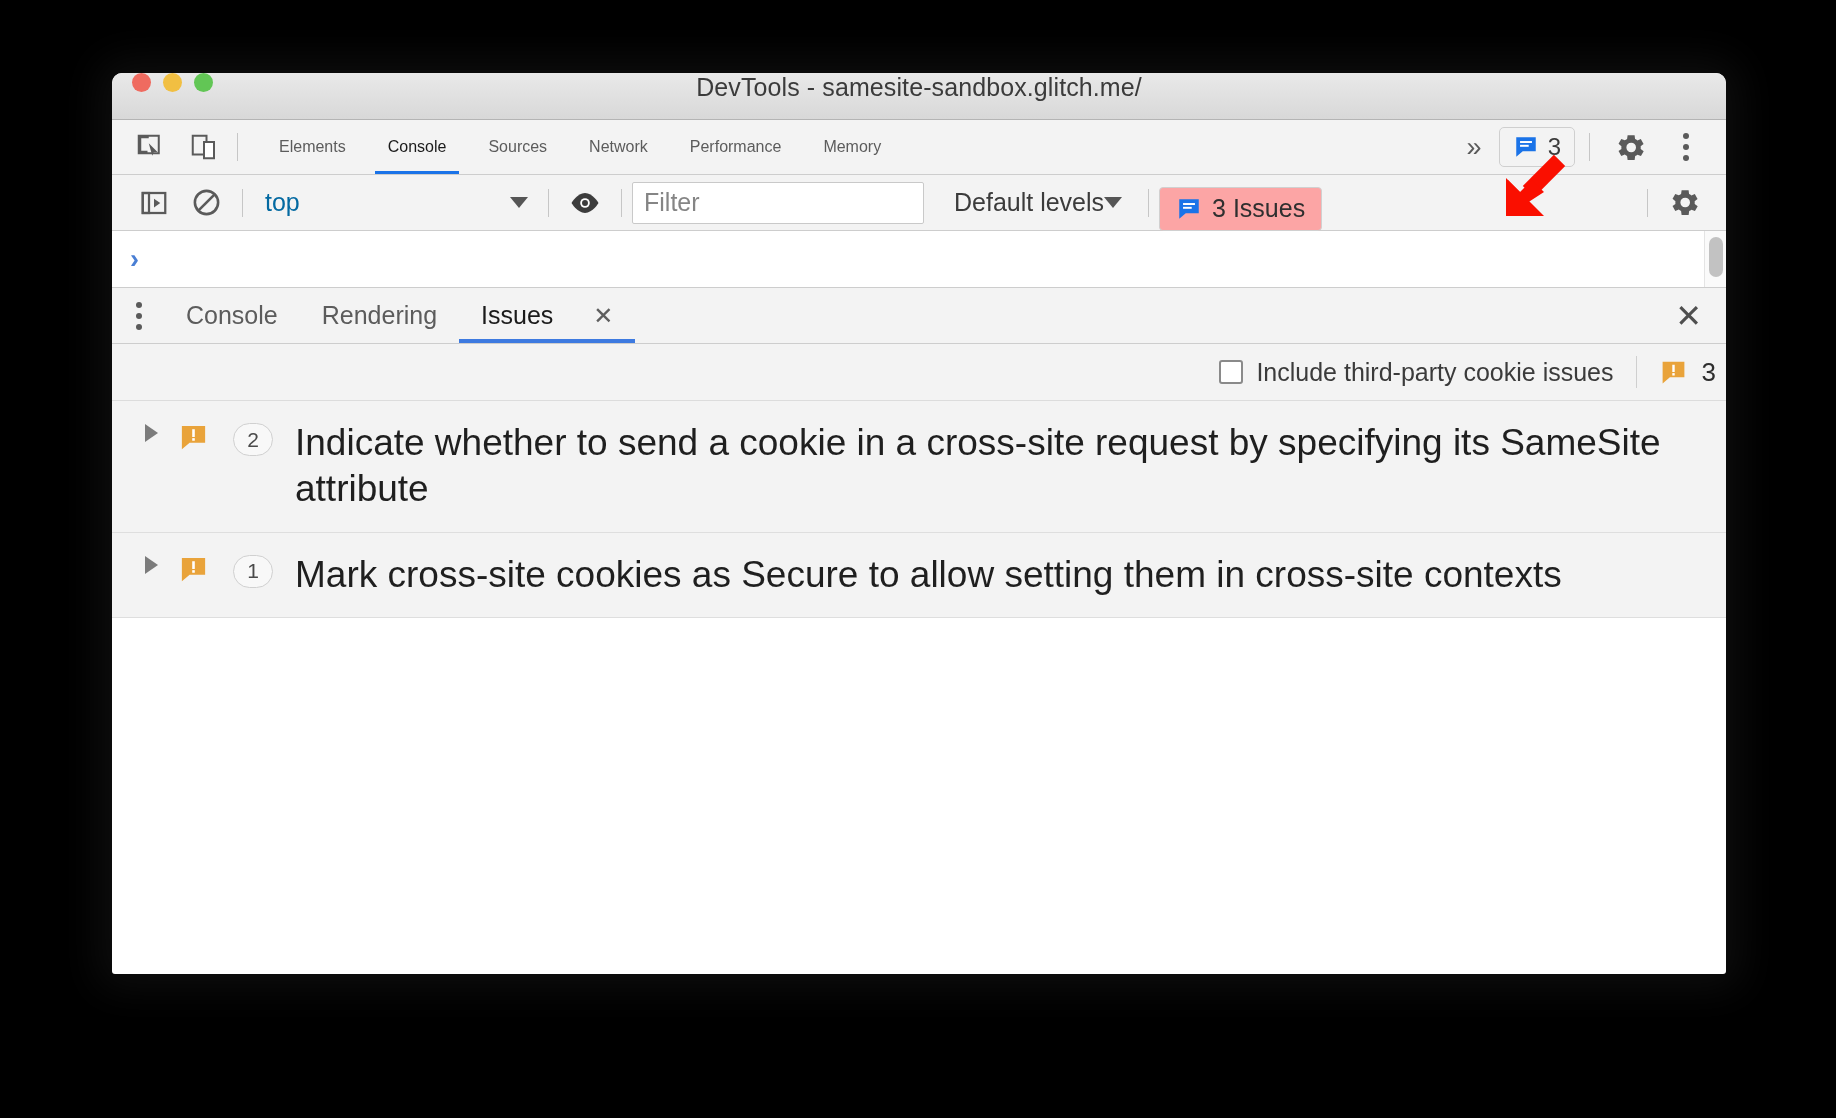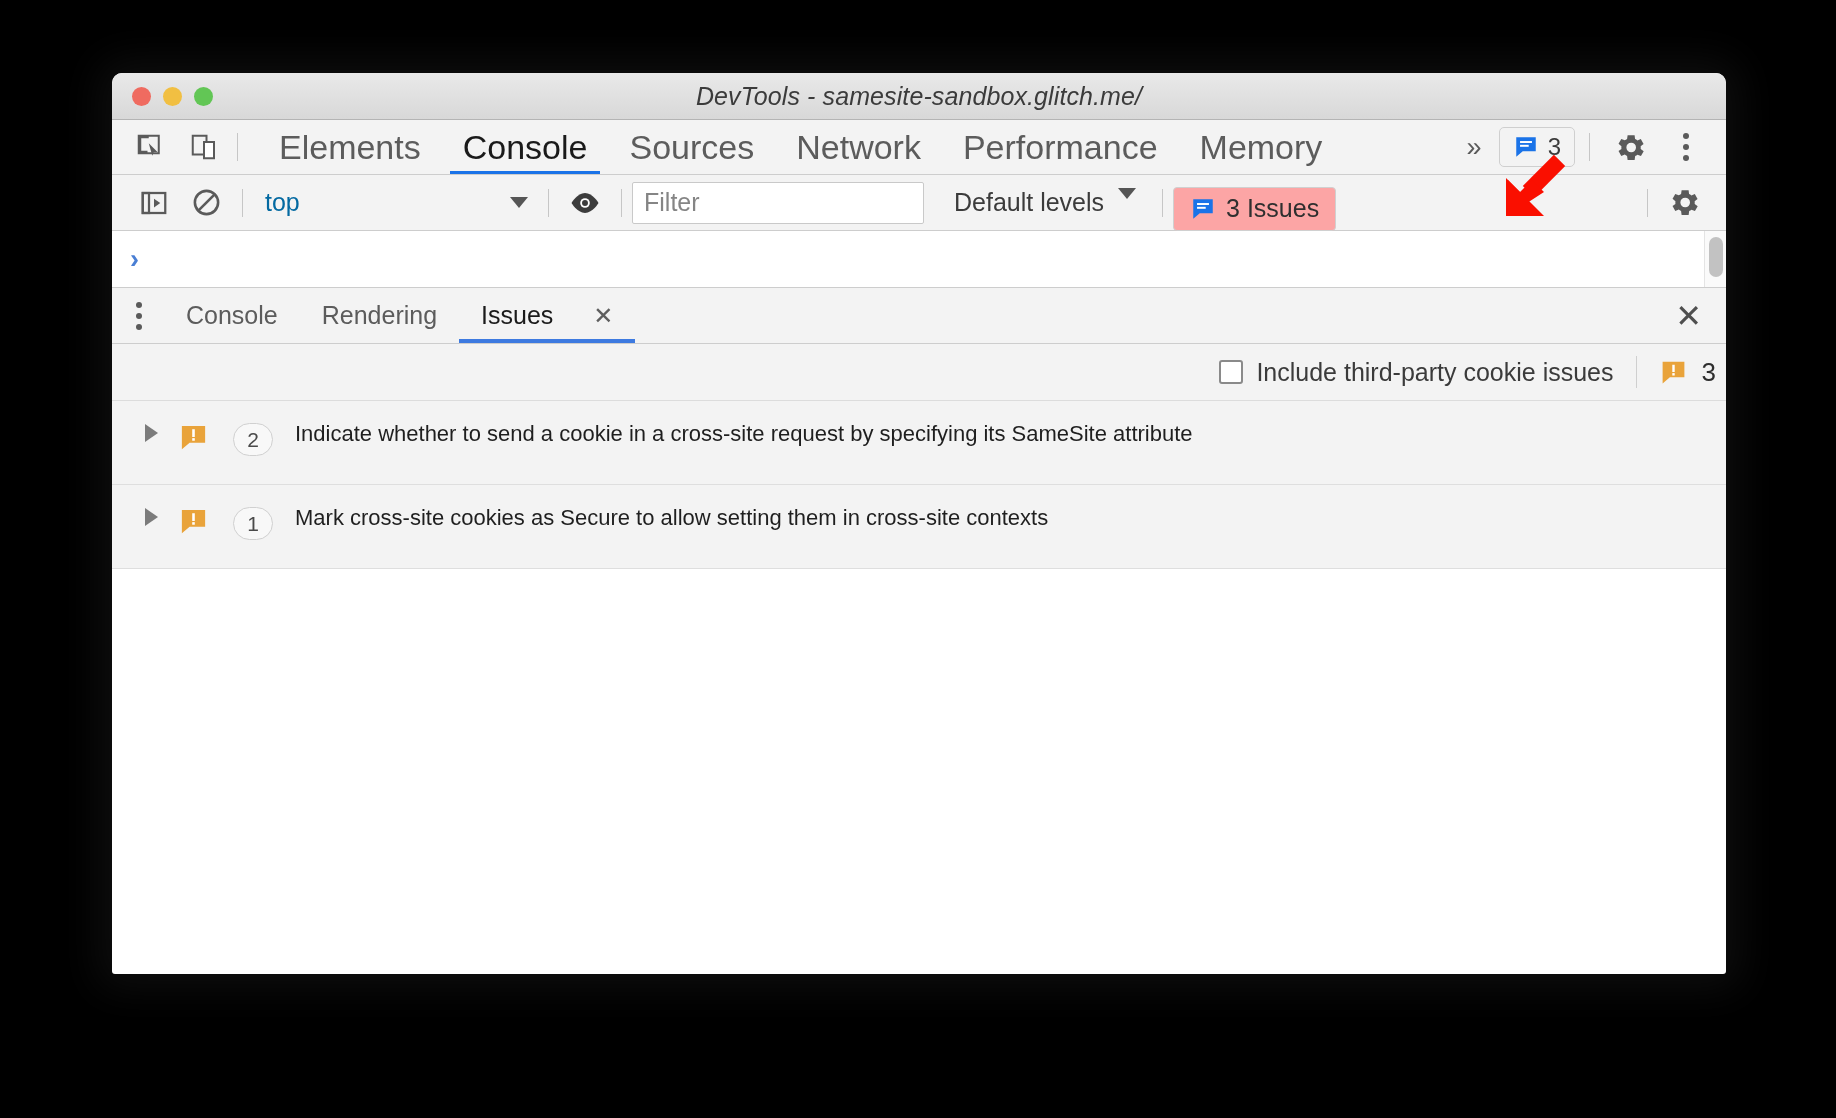--- a/index.html
+++ b/index.html
@@ -21,21 +21,21 @@
     overflow: hidden;
     box-shadow: 0 0 42px 14px rgba(255,255,255,0.055);
   }
 
   
   .titlebar {
     position: relative;
     height: 47px;
     background: linear-gradient(#e9e9e9, #d8d8d8);
     border-bottom: 1px solid #b4b4b4;
-    display: flex; align-items: center; font-style: italic;
+    display: flex; 
   }
   .traffic { display: flex; gap: 12px; margin-left: 20px; }
   .dot { width: 19px; height: 19px; border-radius: 50%; }
   .dot.red { background: #ef6b60; }
   .dot.yellow { background: #f1bf42; }
   .dot.green { background: #62c655; }
   .title-text {
     position: absolute; left: 0; right: 0; text-align: center;
     font-size: 25px; color: #3b3b3b; letter-spacing: .1px;
   }
@@ -52,21 +52,21 @@
   .tb-icon-btn {
     width: 46px; height: 44px;
     display: flex; align-items: center; justify-content: center;
   }
   .vsep { width: 1px; height: 28px; background: #c6c6c6; align-self: center; margin: 0 10px; }
   .tabs { display: flex; align-items: stretch; margin-left: 10px; }
   .tab {
     position: relative;
     display: flex; align-items: center;
     padding: 0 21px;
-    font-size: 34px; color: #5c5c5c;
+    font-size: 16px; color: #5c5c5c;
     white-space: nowrap;
   }
   .tab.active { color: #1a1a1a; }
   .tab.active::after {
     content: ""; position: absolute; left: 8px; right: 8px; bottom: 0;
     height: 3px; background: #1a73e8;
   }
   .tb-right {
     margin-left: auto; display: flex; align-items: center;
     padding-right: 14px; gap: 4px;
@@ -101,21 +101,21 @@
     font-size: 25px; color: #0369a1;
   }
   .caret { width: 0; height: 0; border-left: 9px solid transparent; border-right: 9px solid transparent; border-top: 11px solid #555; }
   .filter-input {
     width: 292px; height: 42px;
     background: #fff; border: 1px solid #c9c9c9; border-radius: 2px;
     display: flex; align-items: center; padding: 0 11px;
     font-size: 25px; color: #858585;
   }
   .levels {
-    display: flex; align-items: flex-start; gap: 14px;
+    display: flex; align-items: center; gap: 0;
     font-size: 25px; color: #3b3b3b;
     padding: 0 16px; margin-left: 14px;
   }
   .issues-chip-2 {
     display: flex; align-items: center; gap: 10px;
     background: #fca5a5; border: 1px solid #d0d0d0; border-radius: 4px;
     height: 44px; padding: 0 16px;
     font-size: 25px; color: #2f2f2f; margin-top: 12px;
   }
   .ct-right { margin-left: auto; display: flex; align-items: center; padding-right: 16px; }
@@ -198,21 +198,21 @@
   .issue-row .wicon { flex: none; margin-left: 10px; padding-top: 2px; }
   .issue-row .cnt {
     flex: none; margin-left: 24px; margin-top: 3px;
     min-width: 40px; height: 33px; padding: 0 11px;
     border: 1px solid #d0d0d0; border-radius: 17px; background: #f8f8f8;
     display: flex; align-items: center; justify-content: center;
     font-size: 21px; color: #4a4a4a;
   }
   .issue-row .itext {
     margin-left: 22px; margin-right: 24px;
-    font-size: 22px; line-height: 1.25; color: #1f1f1f;
+    font-size: 37px; line-height: 1.25; color: #1f1f1f;
   }
 
   
   .red-arrow { position: absolute; left: 1502px; top: 150px; width: 70px; height: 70px; }
 </style>
 </head>
 <body>
 
 <div id="root">
   <div class="window">

